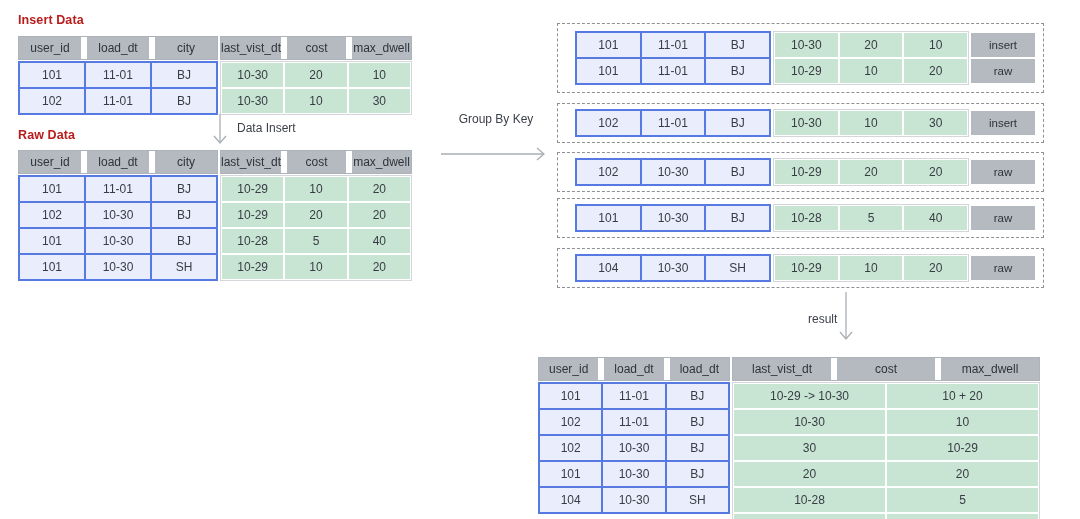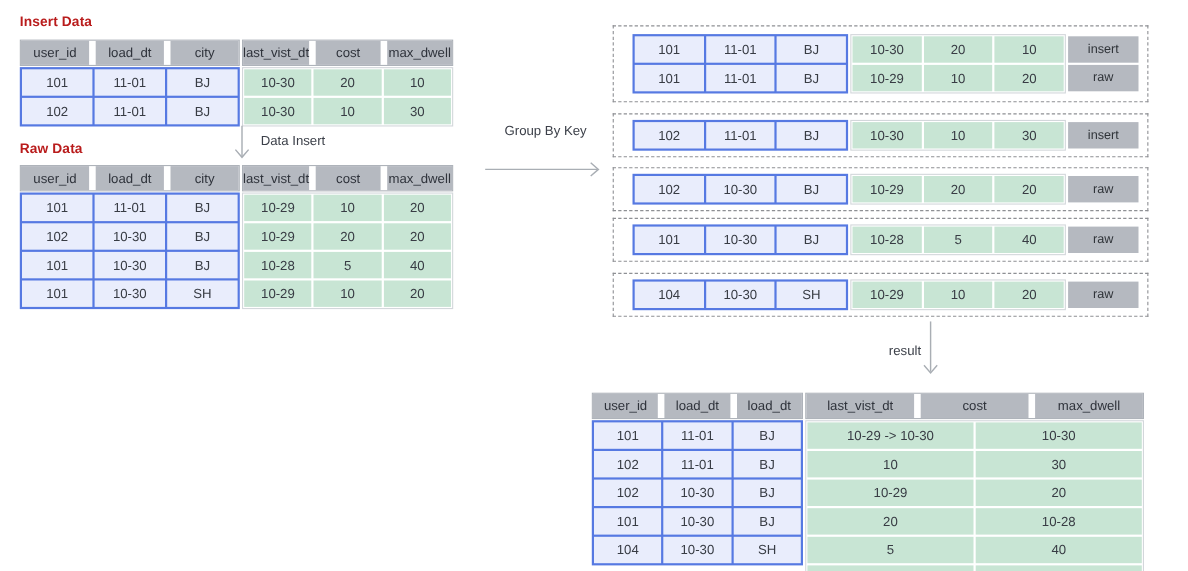--- a/index.html
+++ b/index.html
@@ -276,20 +276,21 @@
         </div>
       </div>
       <div class="part val">
         <div class="hdr" style="grid-template-columns: repeat(3, 1fr);">
           <div class="cell hdr-cell">last_vist_dt</div>
           <div class="cell hdr-cell">cost</div>
           <div class="cell hdr-cell">max_dwell</div>
         </div>
         <div class="val-body" style="grid-template-columns: repeat(2, 1fr);">
           <div class="cell val-cell">10-29 -&gt; 10-30</div>
+          <div class="cell val-cell">10 + 20</div>
           <div class="cell val-cell">10-30</div>
           <div class="cell val-cell">10</div>
           <div class="cell val-cell">30</div>
           <div class="cell val-cell">10-29</div>
           <div class="cell val-cell">20</div>
           <div class="cell val-cell">20</div>
           <div class="cell val-cell">10-28</div>
           <div class="cell val-cell">5</div>
           <div class="cell val-cell">40</div>
           <div class="cell val-cell">10-29</div>

